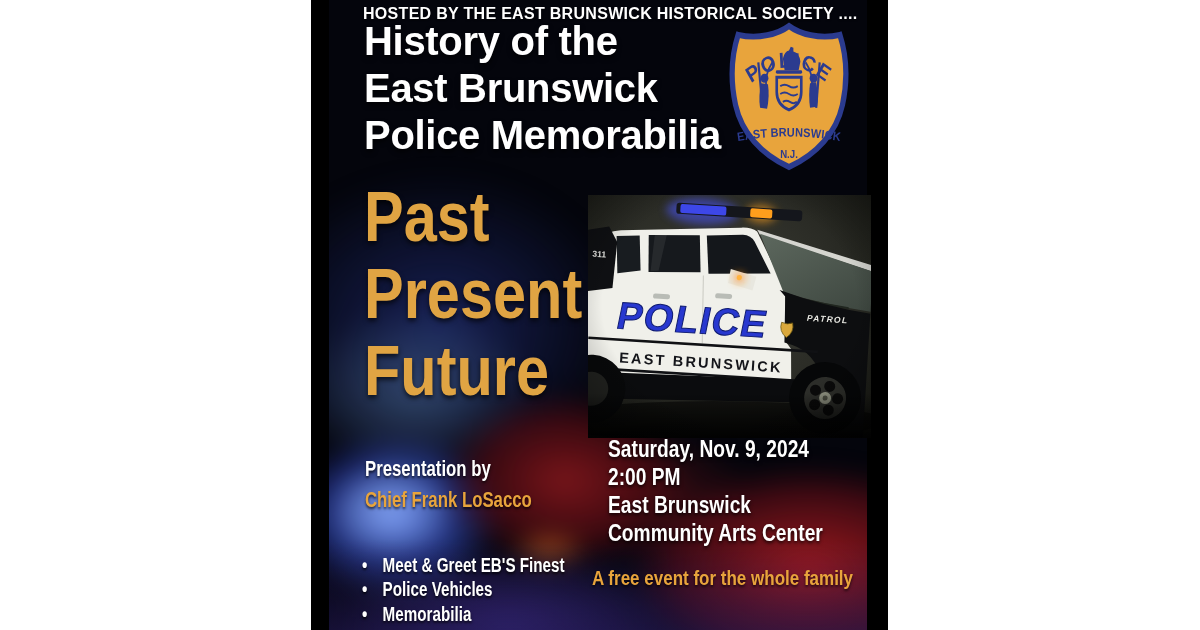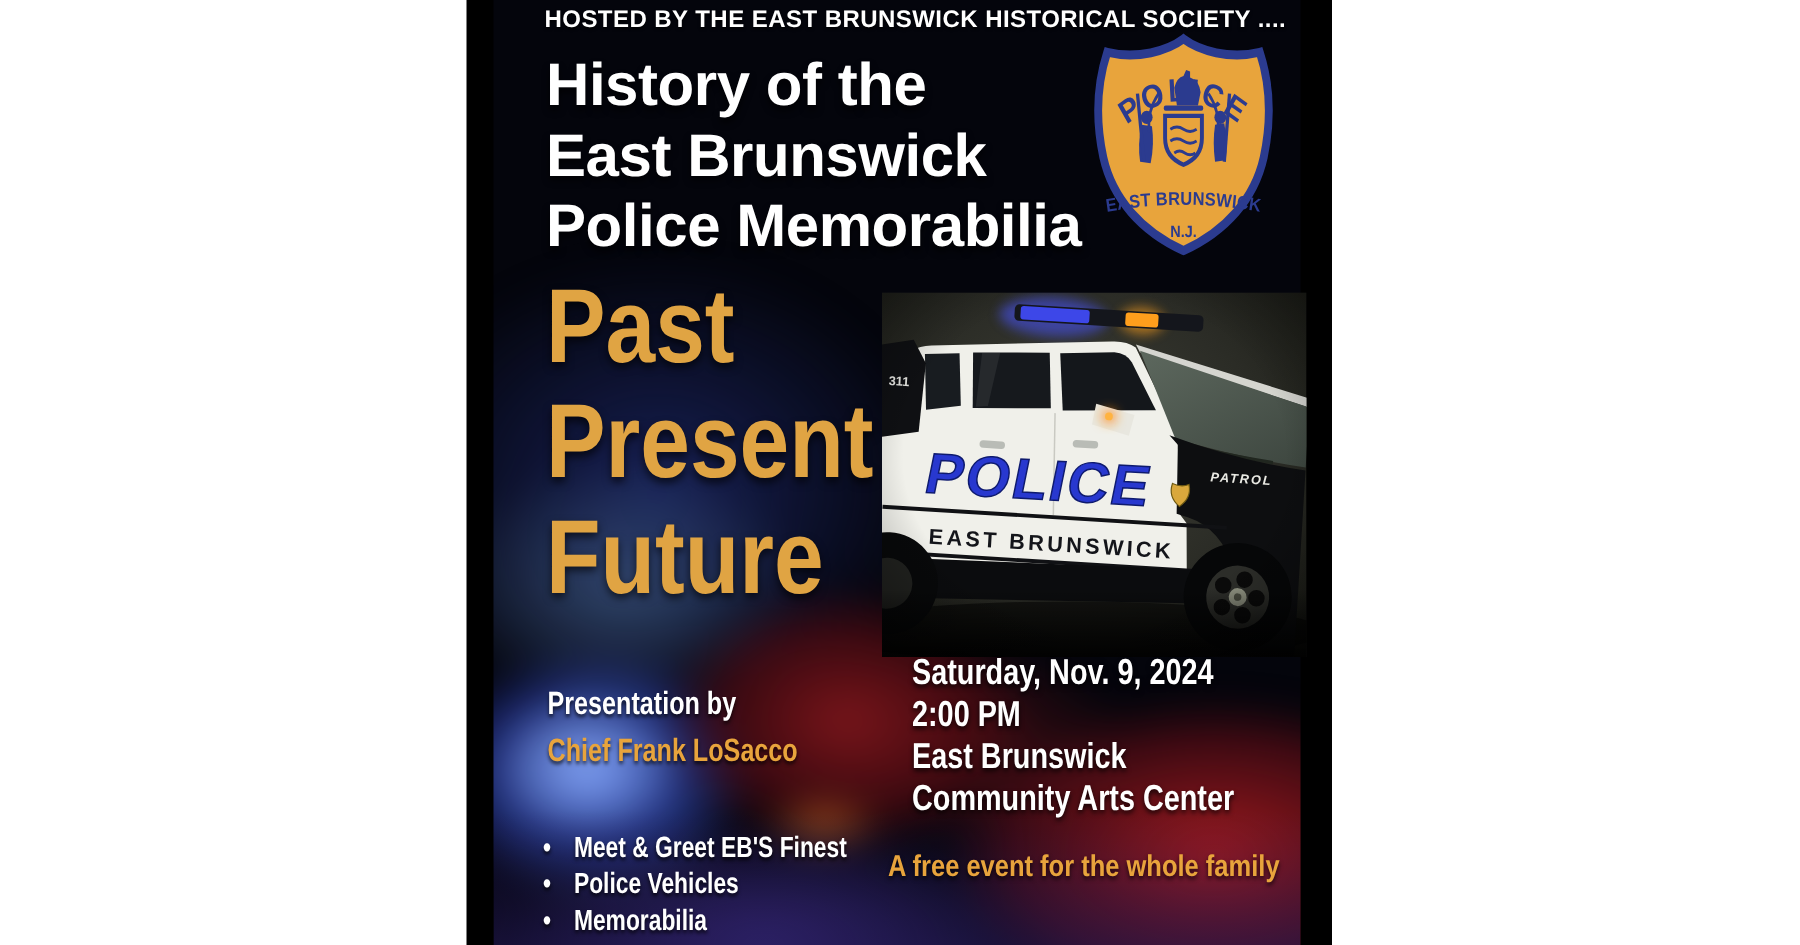--- a/index.html
+++ b/index.html
@@ -43,21 +43,21 @@
     background:radial-gradient(closest-side,rgba(175,28,32,.9),rgba(120,15,25,.5) 55%,rgba(120,15,25,0) 75%);}
   .blob-purple{left:-60px;top:520px;width:480px;height:220px;
     background:radial-gradient(closest-side,rgba(75,55,165,.65),rgba(75,55,165,0) 72%);}
   .bottom-wash{position:absolute;left:0;bottom:0;width:100%;height:90px;
     background:linear-gradient(to top,rgba(40,28,95,.5),rgba(40,28,95,0));}
 
   
   .txt{position:absolute;color:#fff;font-weight:bold;white-space:nowrap;}
   .hosted{left:52px;top:5px;font-size:16px;letter-spacing:.3px;
     text-shadow:0 1px 2px rgba(0,0,0,.8);}
-  .title{left:53px;top:34px;font-size:40px;line-height:47px;letter-spacing:-.3px;
+  .title{left:53px;top:18px;font-size:40px;line-height:47px;letter-spacing:-.3px;
     text-shadow:0 3px 5px rgba(0,0,0,.75);}
   .tagline{left:53px;top:179px;font-size:70px;line-height:77px;color:#E0A443;
     transform:scaleX(.85);transform-origin:0 0;
     text-shadow:0 3px 6px rgba(0,0,0,.65);}
   .pres-label{left:54px;top:457px;font-size:21.5px;transform:scaleX(.78);
     transform-origin:0 0;text-shadow:0 2px 3px rgba(0,0,0,.7);}
   .presenter{left:54px;top:488px;font-size:21.5px;color:#E8A43C;
     transform:scaleX(.78);transform-origin:0 0;text-shadow:0 2px 3px rgba(0,0,0,.7);}
   .bullets{left:51px;top:553px;font-size:19.5px;line-height:24.3px;
     transform:scaleX(.78);transform-origin:0 0;text-shadow:0 2px 3px rgba(0,0,0,.75);}

